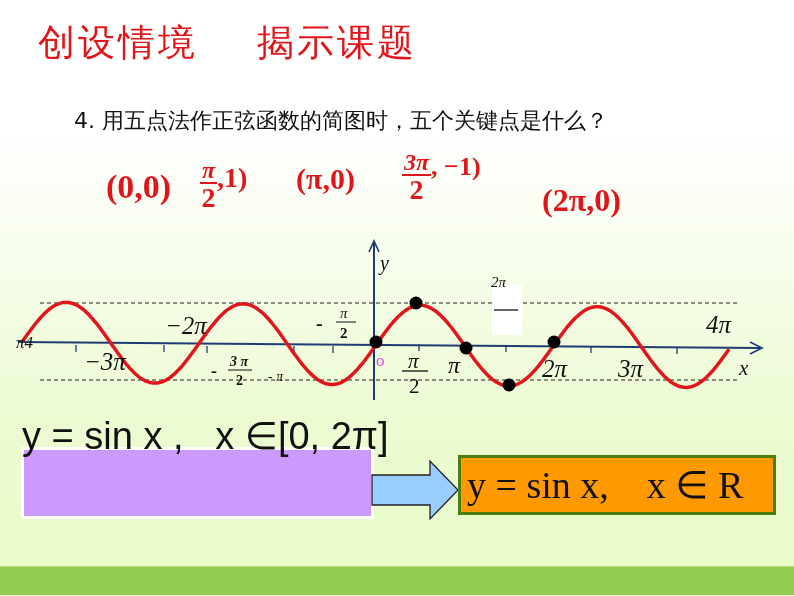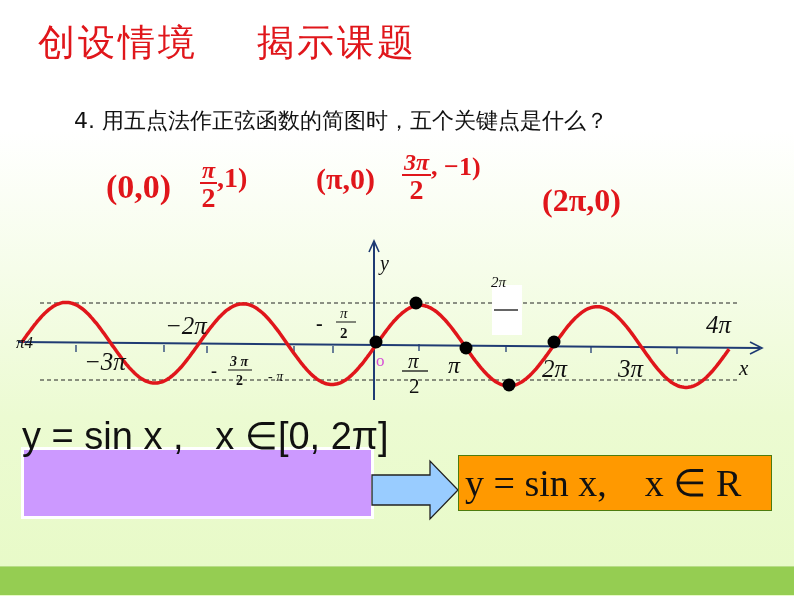--- a/index.html
+++ b/index.html
@@ -31,40 +31,40 @@
   .formula-top {
     position:absolute; left:22px; top:414px; font-size:38px; color:#111;
     font-family:Liberation Sans, sans-serif; white-space:pre; z-index:2;
   }
   .purple-box {
     position:absolute; left:21px; top:447px; width:347px; height:66px;
     background:#cc99ff; border:3px solid #ffffff;
   }
   .orange-box {
     position:absolute; left:458px; top:455px; width:306px; height:54px;
-    background:#ff9900; border:1px solid #4d7c0f; display:flex; align-items:center;
+    background:#ff9900; border:3px solid #4d7c0f; display:flex; align-items:center;
     padding-left:6px; box-sizing:content-box;
   }
   .orange-box span { font-size:38px; color:#111; font-family:"Liberation Serif", serif; white-space:pre; }
   svg.arrow { position:absolute; left:370px; top:459px; }
 </style>
 </head>
 <body>
 
 <div class="title">创设情境    揭示课题</div>
 <div class="question">4. 用五点法作正弦函数的简图时，五个关键点是什么？</div>
 
 <div class="kp" style="left:106px; top:170px;text-align:right;">(0,0)</div>
 <div class="kp" style="left:200px; top:158px;">
   <span class="frac">
     <span class="num">π</span>
     <span class="den">2</span>
   </span><span style="font-size:28px; vertical-align:6px;">,1)</span>
 </div>
-<div class="kp" style="left:296px; top:164px; font-size:30px;margin-left:20px;">(π,0)</div>
+<div class="kp" style="left:296px; top:164px; font-size:30px;">(π,0)</div>
 <div class="kp" style="left:402px; top:150px;">
   <span class="frac">
     <span class="num">3π</span>
     <span class="den">2</span>
   </span><span style="font-size:26px; vertical-align:10px;">, −1)</span>
 </div>
 <div class="kp" style="left:542px; top:184px; font-size:32px;">(2π,0)</div>
 
 <svg class="graph" width="794" height="170" viewBox="0 230 794 170">
 

